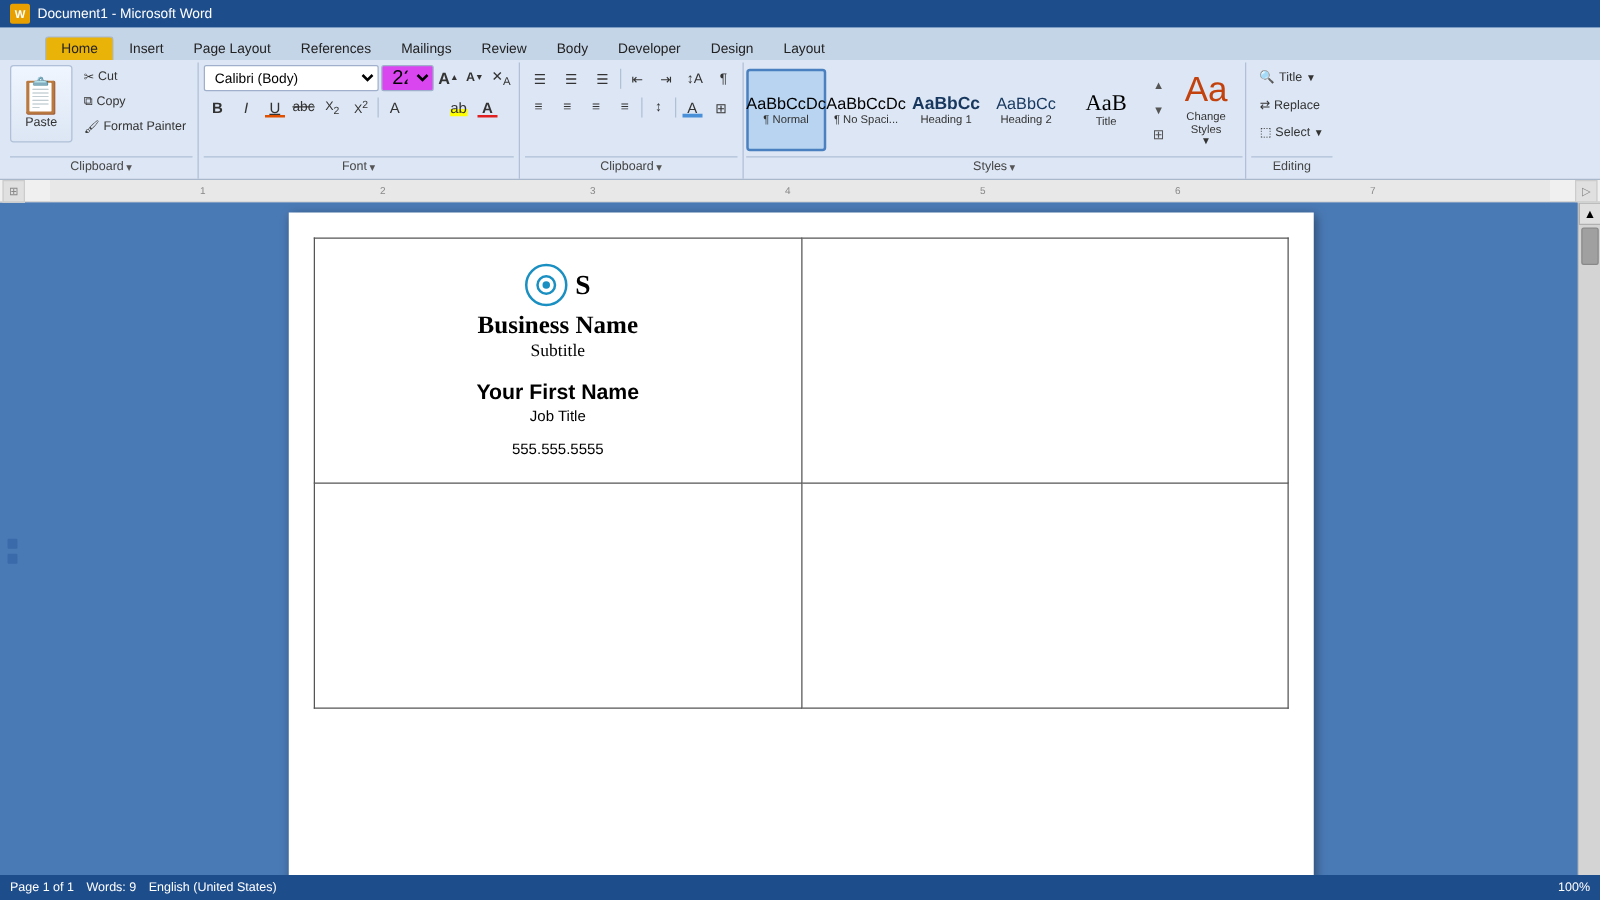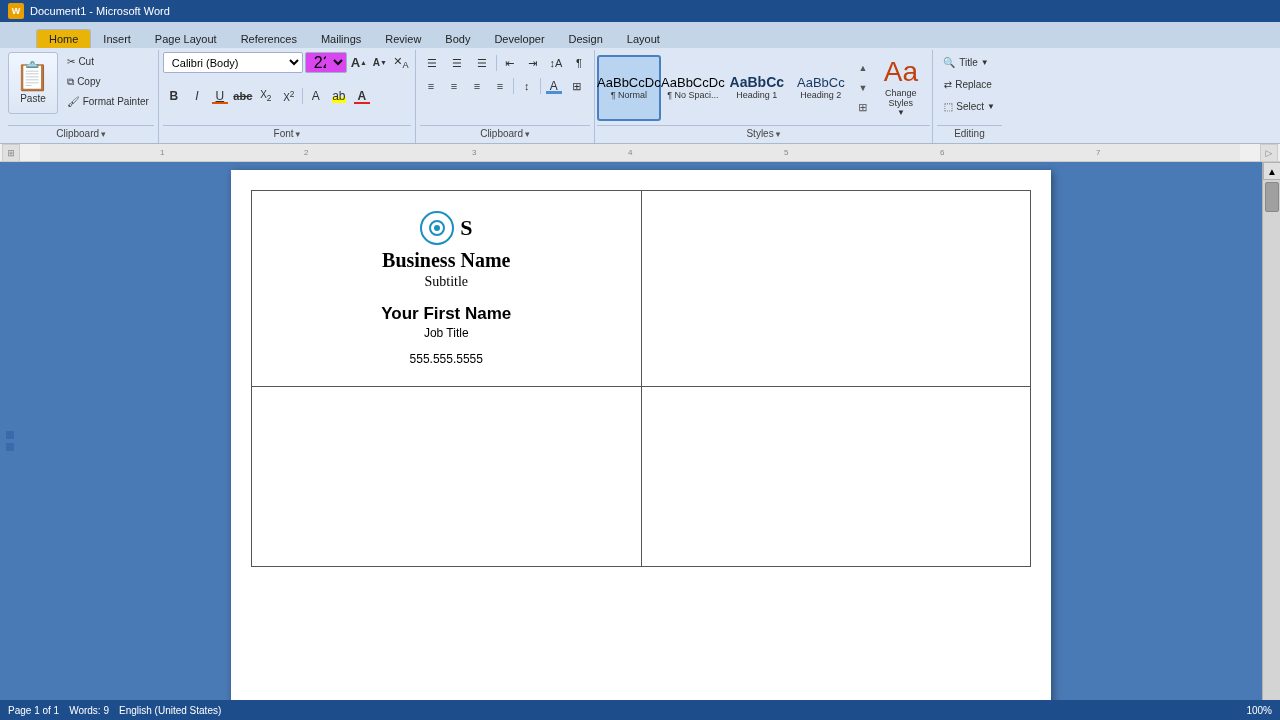--- a/index.html
+++ b/index.html
@@ -142,21 +142,21 @@
         </button>
       </div>
     </div>
     <div class="group-label">
       <span>Clipboard</span>
       <span class="group-label-expand">▾</span>
     </div>
   </div>
 
   <div class="ribbon-group font-group" style="padding:2px 4px;">
-    <div class="group-content" style="flex-direction:column;gap:12px;">
+    <div class="group-content" style="flex-direction:column;gap:2px;">
       <div class="font-row">
         <select class="font-select">
           <option>Calibri (Body)</option>
         </select>
         <select class="font-size-select">
           <option>22</option>
         </select>
         <div class="font-size-arrows">
           <button class="icon-btn" title="Increase Font Size">
             <span style="font-size:13px;font-weight:bold;">A</span>
@@ -175,34 +175,34 @@
         <button class="icon-btn btn-b" style="width:22px;height:22px;">
           <span>B</span>
         </button>
         <button class="icon-btn btn-i" style="width:22px;height:22px;">
           <span>I</span>
         </button>
         <button class="icon-btn btn-u" style="width:22px;height:22px;position:relative;">
           <span>U</span>
           <span class="color-bar color-bar-red" style="bottom:2px;left:2px;right:2px;height:2px;background:#e05000;position:absolute;"></span>
         </button>
-        <button class="icon-btn" style="width:22px;height:22px;font-weight:bold;">
+        <button class="icon-btn" style="width:22px;height:22px;">
           <span style="text-decoration:line-through;font-size:11px;">abc</span>
         </button>
         <button class="icon-btn" style="width:22px;height:22px;">
           <span style="font-size:10px;">X<sub>2</sub></span>
         </button>
         <button class="icon-btn" style="width:22px;height:22px;">
           <span style="font-size:10px;">X<sup>2</sup></span>
         </button>
         <div class="separator-v"></div>
         <button class="icon-btn" style="width:22px;height:22px;">
           <span style="font-size:12px;">A</span>
         </button>
-        <button class="icon-btn highlight-btn" style="width:22px;height:22px;position:relative;">
+        <button class="icon-btn highlight-btn" style="width:22px;height:22px;position:relative;margin-left:28px;">
           <span style="font-size:12px;background:linear-gradient(transparent 60%,yellow 60%);">ab</span>
         </button>
         <button class="icon-btn" style="width:22px;height:22px;position:relative;">
           <span style="font-size:12px;font-weight:bold;">A</span>
           <span style="position:absolute;bottom:2px;left:2px;right:2px;height:2px;background:#e02020;"></span>
         </button>
       </div>
     </div>
     <div class="group-label">
       <span>Font</span>
@@ -286,20 +286,24 @@
         <div class="style-item">
           <span class="style-preview" style="font-size:14px;color:#17375e;font-weight:bold;">AaBbCc</span>
           <span class="style-label">Heading 1</span>
         </div>
 
         <div class="style-item">
           <span class="style-preview" style="font-size:13px;color:#17375e;">AaBbCc</span>
           <span class="style-label">Heading 2</span>
         </div>
 
+        <div class="style-item">
+          <span class="style-preview" style="font-size:18px;font-family:Georgia,serif;">AaB</span>
+          <span class="style-label">Title</span>
+        </div>
 
       </div>
       <div class="styles-scroll">
         <button class="scroll-arrow">▲</button>
         <button class="scroll-arrow">▼</button>
         <button class="scroll-arrow" style="font-size:11px;">⊞</button>
       </div>
       <button class="change-styles-btn">
         <span class="change-styles-icon">Aa</span>
         <span style="font-size:9px;text-align:center;margin-top:2px;">Change<br>Styles</span>

